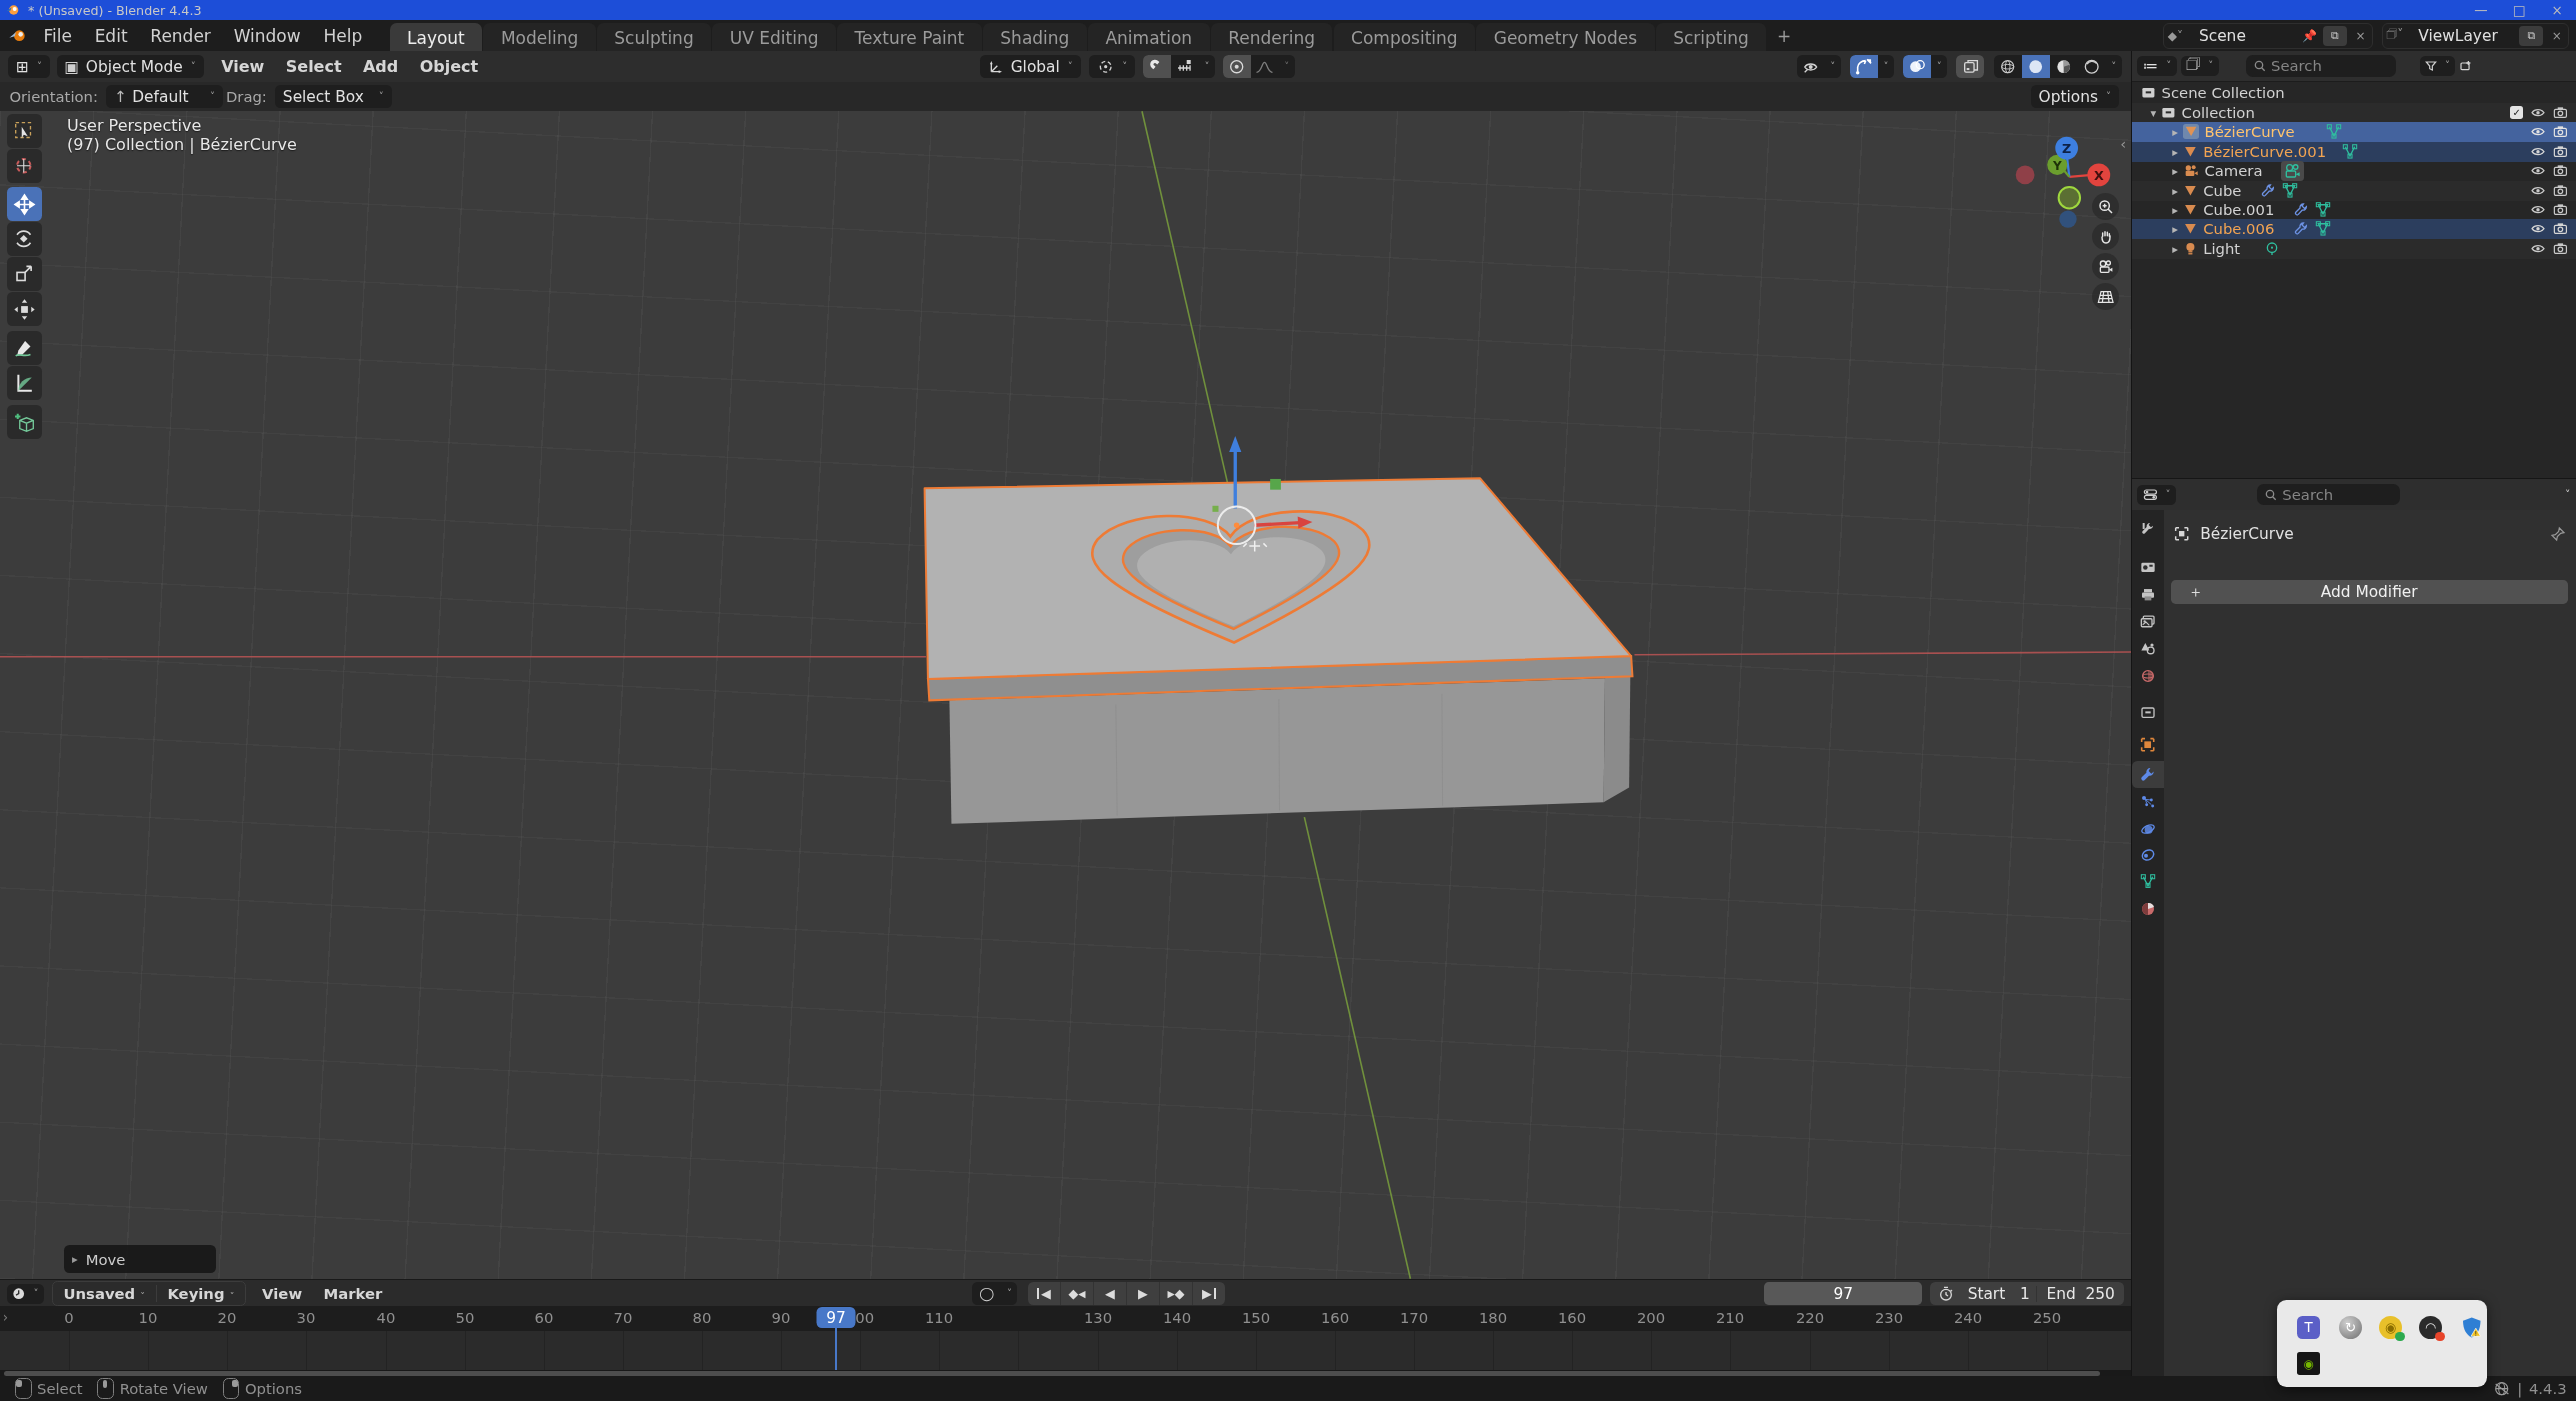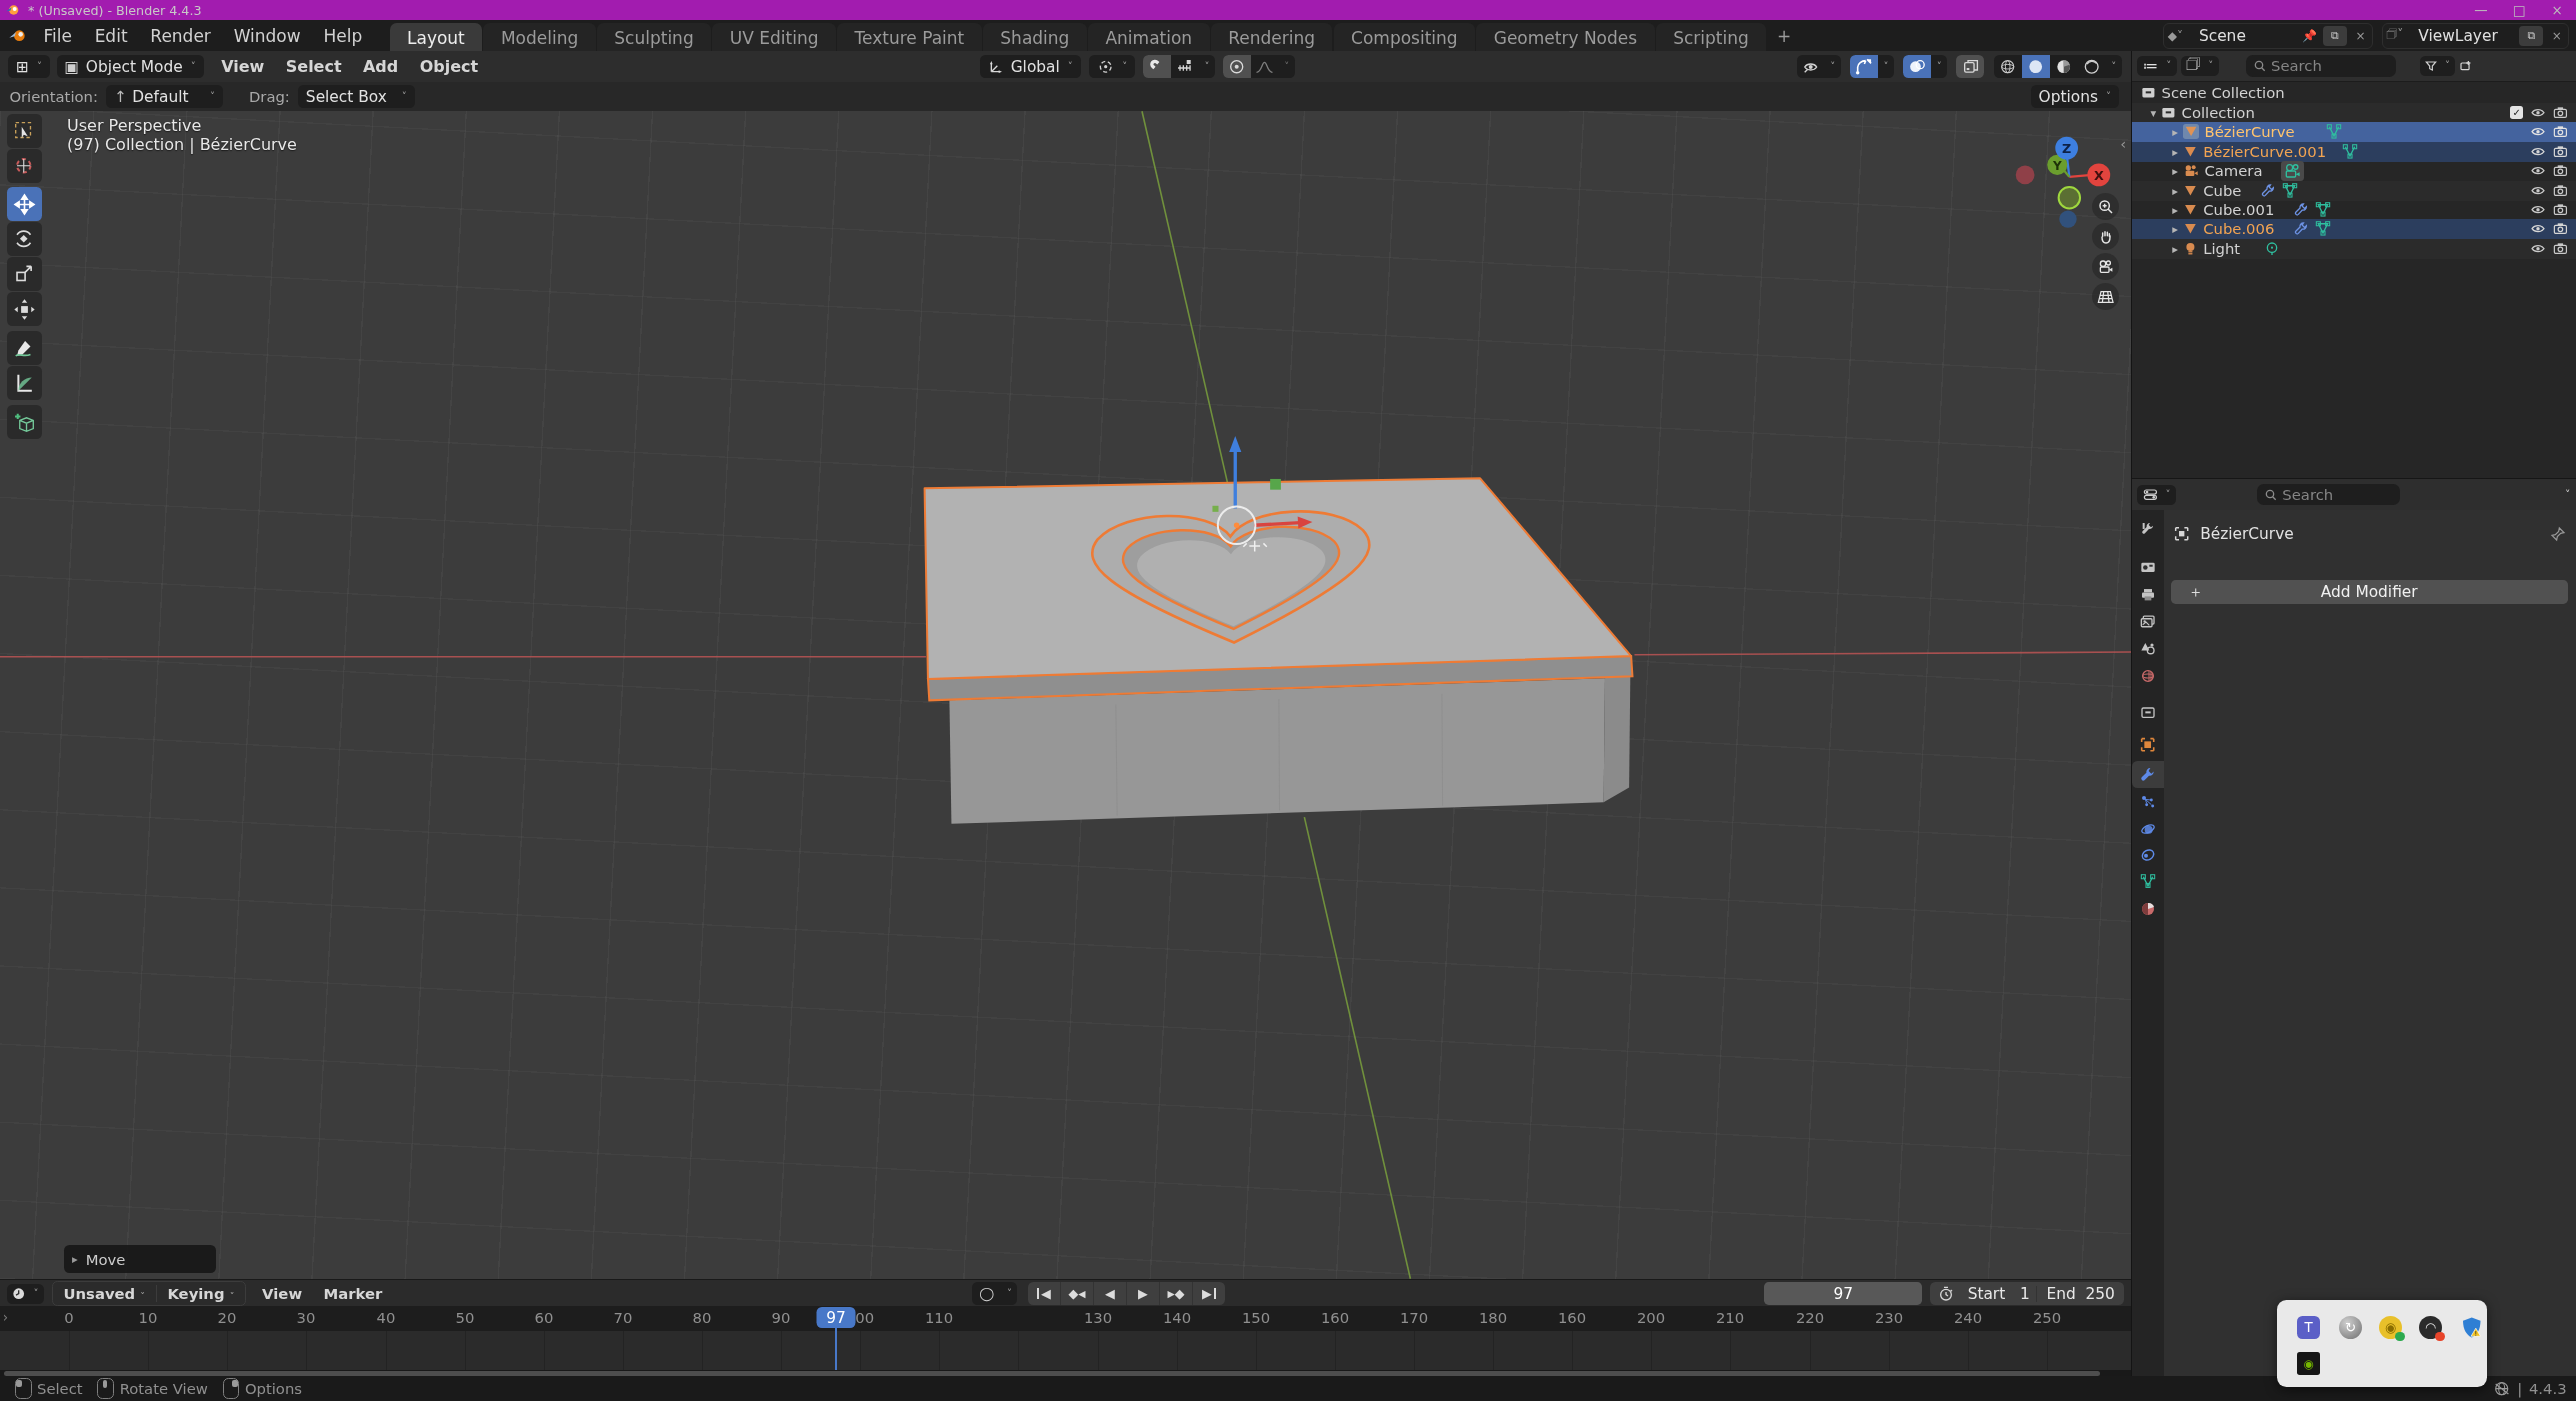--- a/index.html
+++ b/index.html
@@ -1,18 +1,18 @@
 <!DOCTYPE html>
 <html style="font-size:10.7px"><head>
 <meta charset="utf-8">
 <style>
   html,body{margin:0;padding:0;width:2576px;height:1401px;overflow:hidden;background:#1a1a1a;
     font-family:"DejaVu Sans",sans-serif;color:#cfcfcf;-webkit-font-smoothing:antialiased;}
   
-  #titlebar{position:absolute;left:0;top:0;width:2576px;height:20px;background:#a21caf;display:flex;align-items:center;}
+  #titlebar{position:absolute;left:0;top:0;width:2576px;height:20px;background:#1d4ed8;display:flex;align-items:center;}
   #titlebar .title{font-size:12.7px;color:#c8c8c8;margin-left:6.7px;}
   .winbtn{width:38px;height:20px;display:flex;align-items:center;justify-content:center;color:#bdbdbd;font-size:13.4px;}
   #winctrl{position:absolute;right:0;top:0;display:flex;}
   
   #topbar{position:absolute;left:0;top:20px;width:2576px;height:31px;background:#1d1d1d;display:flex;align-items:center;border-bottom:0.7px solid #101010;}
   .menu-item{font-size:17px;color:#d2d2d2;padding:4px 11.4px;border-radius:5.4px;}
   .tab{font-size:17px;color:#9b9b9b;background:#242424;padding:4.7px 17.4px;border-radius:6.7px 6.7px 0 0;margin-right:1.3px;}
   .tab.active{background:#3a3a3a;color:#ededed;}
   #tabs{display:flex;margin-left:16px;align-items:flex-end;height:31px;padding-top:2.7px;}
   .idblock{display:flex;align-items:center;background:#1e1e1e;border-radius:6px;height:24px;margin-left:9.4px;border:0.7px solid #2e2e2e;}
@@ -280,21 +280,21 @@
   </div>
 </div>
 
 <div id="toolrow">
   <span class="lbl" style="margin-left:9.4px">Orientation:</span>
   <span class="dd" style="margin-left:8px;min-width:101px">
     <span style="color:#bbb;margin-right:5.4px">↑</span>
     <span>Default</span>
       <span class="car" style="margin-left:auto">˅</span>
   </span>
-  <span class="lbl" style="margin-left:26px">Drag:</span>
+  <span class="lbl" style="margin-left:3px">Drag:</span>
   <span class="dd" style="margin-left:8px;min-width:101px">
     <span>Select Box</span>
       <span class="car" style="margin-left:auto">˅</span>
   </span>
   <span class="dd" style="position:absolute;right:12px">
     <span>Options</span>
       <span class="car">˅</span>
   </span>
 </div>
 

